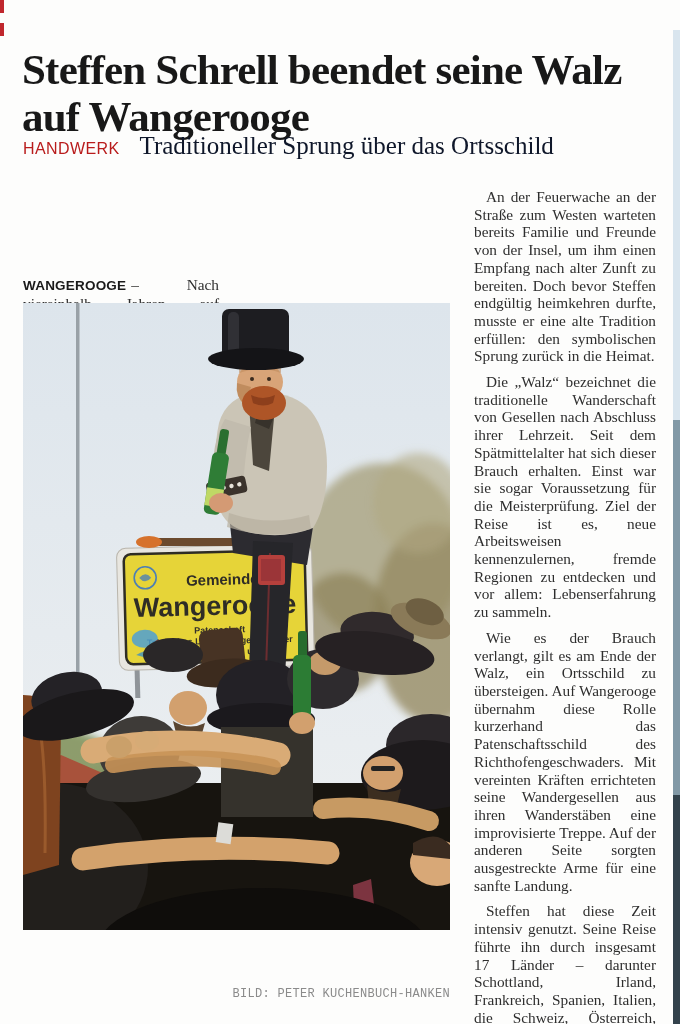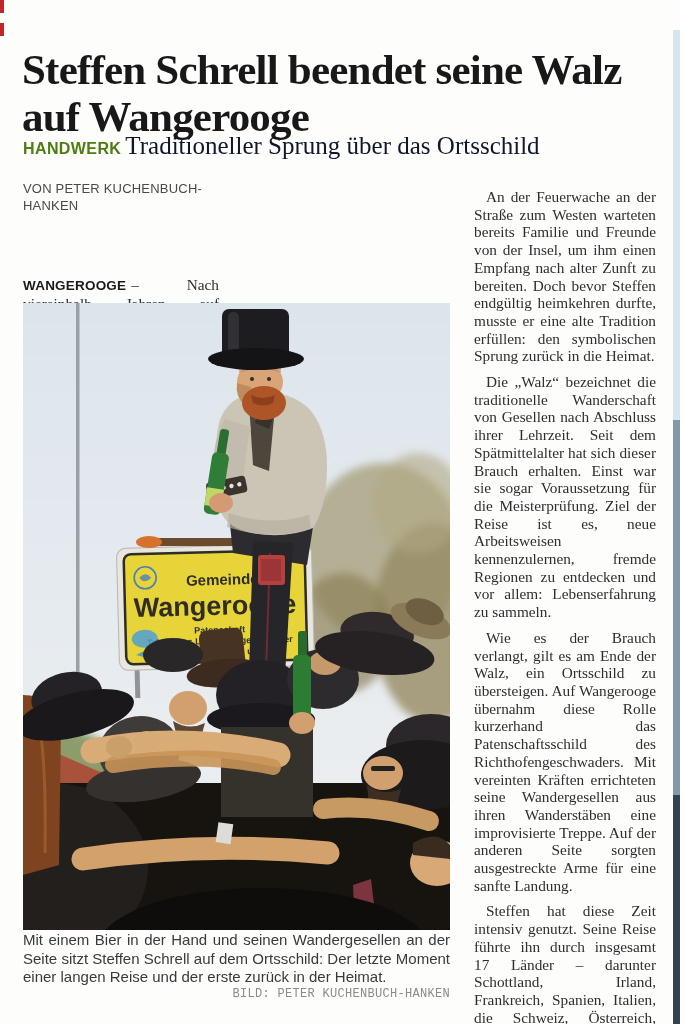--- a/index.html
+++ b/index.html
@@ -5,22 +5,22 @@
   html,body{margin:0;padding:0;background:#ffffff;}
   .page{position:relative;width:680px;height:1024px;background:#fdfdfc;overflow:hidden;
         font-family:"Liberation Serif", serif;color:#2f2f2f;}
   
   .red-tick{position:absolute;left:0;width:4px;background:#c0272d;}
   .edge-strip{position:absolute;right:0;width:7px;}
   
   .headline{position:absolute;left:22px;top:18px;width:630px;
             font-weight:bold;font-size:43px;line-height:1.09;letter-spacing:-0.8px;color:#181818;}
   .kicker{position:absolute;left:23px;top:132px;width:630px;white-space:nowrap;}
-  .kicker-label{font-family:"Liberation Sans", sans-serif;font-weight:bold;font-size:16px;
-                letter-spacing:0.4px;color:#4d7c0f;margin-right:4px;}
+  .kicker-label{font-family:"Liberation Sans", sans-serif;font-weight:normal;font-size:16px;
+                letter-spacing:0.4px;color:#b91c1c;margin-right:20px;}
   .kicker-text{font-size:25px;color:#0f172a;}
   
   .byline{position:absolute;left:23px;top:180px;width:180px;
           font-family:"Liberation Sans", sans-serif;font-size:13px;line-height:17px;
           color:#4a4a4a;letter-spacing:0.2px;}
   .bodytext{font-size:15.3px;line-height:17.7px;text-align:justify;color:#2e2e2e;}
   .p-lead{position:absolute;left:23px;top:236px;width:196px;margin-top:40px;}
   .lead-loc{font-family:"Liberation Sans", sans-serif;font-weight:bold;font-size:13.5px;
             color:#1a1a1a;letter-spacing:0.2px;margin-right:5px;}
   .col2{position:absolute;left:237px;top:180px;width:213px;}
@@ -46,21 +46,20 @@
   <div class="red-tick" style="top:23px;height:13px;"></div>
   <div class="edge-strip" style="top:30px;height:390px;background:#d9e5ee;"></div>
   <div class="edge-strip" style="top:420px;height:375px;background:#8299a6;"></div>
   <div class="edge-strip" style="top:795px;height:229px;background:#33424c;"></div>
 
   <h1 class="headline">Steffen Schrell beendet seine Walz auf Wangerooge</h1>
   <div class="kicker">
     <span class="kicker-label">HANDWERK</span><span class="kicker-text">Traditioneller Sprung über das Ortsschild</span>
   </div>
 
-  <div class="byline">VON PETER KUCHENBUCH-HANKEN</div>
   <div class="p-lead bodytext">
     <span class="lead-loc">WANGEROOGE</span><span>– Nach viereinhalb Jahren auf Wanderschaft kehrte der Zimmermannsge-</span>
   </div>
 
 
   <div class="col3 bodytext">
     <p>An der Feuerwache an der Straße zum Westen warteten bereits Familie und Freunde von der Insel, um ihm einen Empfang nach alter Zunft zu bereiten. Doch bevor Steffen endgültig heimkehren durfte, musste er eine alte Tradition erfüllen: den symbolischen Sprung zurück in die Heimat.</p>
     <p>Die „Walz“ bezeichnet die traditionelle Wanderschaft von Gesellen nach Abschluss ihrer Lehrzeit. Seit dem Spätmittelalter hat sich dieser Brauch erhalten. Einst war sie sogar Voraussetzung für die Meisterprüfung. Ziel der Reise ist es, neue Arbeitsweisen kennenzulernen, fremde Regionen zu entdecken und vor allem: Lebenserfahrung zu sammeln.</p>
     <p>Wie es der Brauch verlangt, gilt es am Ende der Walz, ein Ortsschild zu übersteigen. Auf Wangerooge übernahm diese Rolle kurzerhand das Patenschaftsschild des Richthofengeschwaders. Mit vereinten Kräften errichteten seine Wandergesellen aus ihren Wanderstäben eine improvisierte Treppe. Auf der anderen Seite sorgten ausgestreckte Arme für eine sanfte Landung.</p>
     <p>Steffen hat diese Zeit intensiv genutzt. Seine Reise führte ihn durch insgesamt 17 Länder – darunter Schottland, Irland, Frankreich, Spanien, Italien, die Schweiz, Österreich, Tschechien, Slowenien, Kroatien, Polen und Dänemark. Nun ist er zurückgekehrt – mit Geschichten im Gepäck und Erfahrungen fürs Leben.</p>
@@ -243,17 +242,16 @@
 
         <rect x="194" y="520" width="15" height="20" fill="#dcdcd8" transform="rotate(8 200 530)"></rect>
         <path d="M330 582 L348 576 L354 627 L332 627 Z" fill="#7c3440"></path>
         <rect x="232" y="598" width="11" height="29" rx="3" fill="#356f35"></rect>
         <ellipse cx="240" cy="645" rx="165" ry="60" fill="#0f0d0b"></ellipse>
       </g>
     </svg>
   </figure>
 
   <div class="caption-box">
-    <div class="caption-text">Mit einem Bier in der Hand und seinen Wandergesellen an der Seite sitzt Steffen Schrell auf dem Ortsschild: Der letzte Moment einer langen Reise und der erste zurück in der Heimat.</div>
     <div class="photo-credit">BILD: PETER KUCHENBUCH-HANKEN</div>
   </div>
 
 </div>
 
 </body></html>

